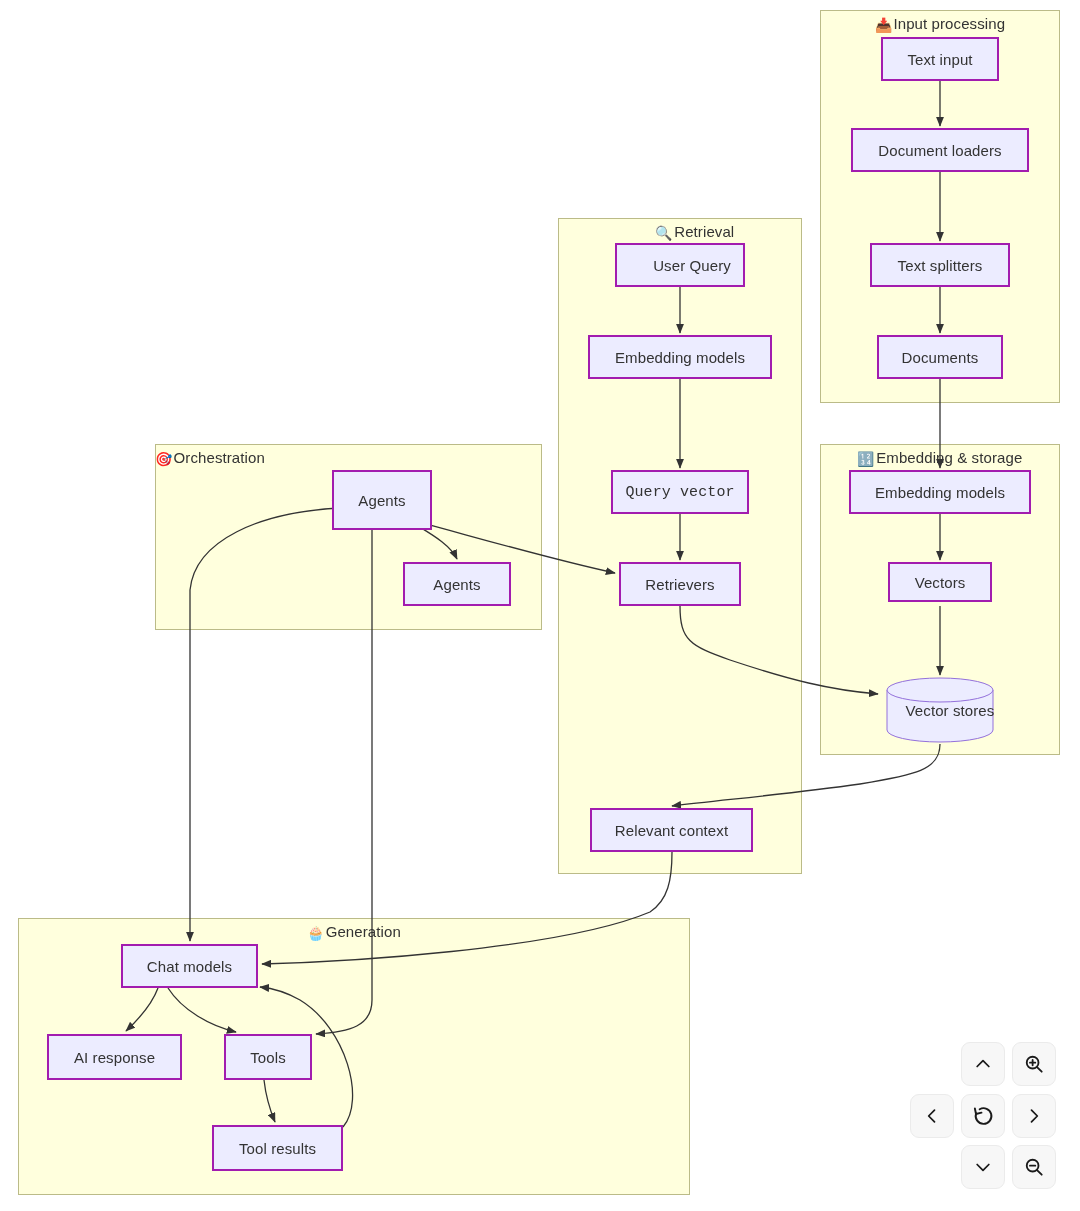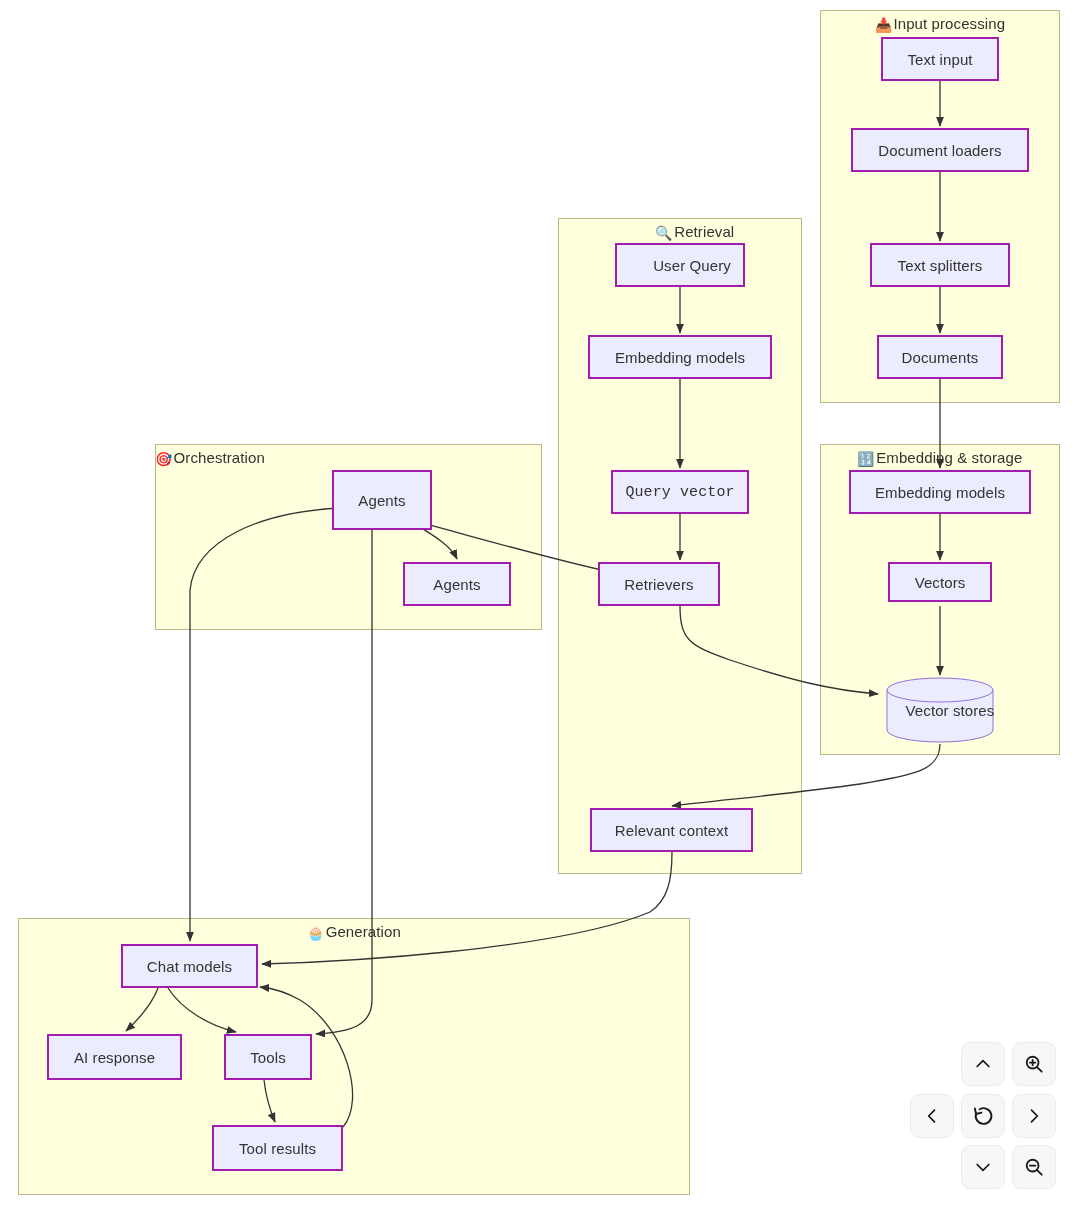--- a/index.html
+++ b/index.html
@@ -150,21 +150,21 @@
 
   <div class="node" id="nd-user-query" style="left: 615px; top: 243px; width: 130px; height: 44px; padding-left: 24px;">
       <span>User Query</span>
     </div>
   <div class="node" id="nd-embedding-models-r" style="left: 588px; top: 335px; width: 184px; height: 44px;">
       <span>Embedding models</span>
     </div>
   <div class="node" id="nd-query-vector" style="left: 611px; top: 470px; width: 138px; height: 44px; font-family: Liberation Mono, monospace;">
       <span>Query vector</span>
     </div>
-  <div class="node" id="nd-retrievers" style="left: 598px; top: 562px; width: 122px; height: 44px;">
+  <div class="node" id="nd-retrievers" style="left: 619px; top: 562px; width: 122px; height: 44px;">
       <span>Retrievers</span>
     </div>
   <div class="node" id="nd-relevant-context" style="left: 590px; top: 808px; width: 163px; height: 44px;">
       <span>Relevant context</span>
     </div>
 
   <div class="node" id="nd-agents" style="left: 332px; top: 470px; width: 100px; height: 60px;">
       <span>Agents</span>
     </div>
   <div class="node" id="nd-memory" style="left: 403px; top: 562px; width: 108px; height: 44px;">

